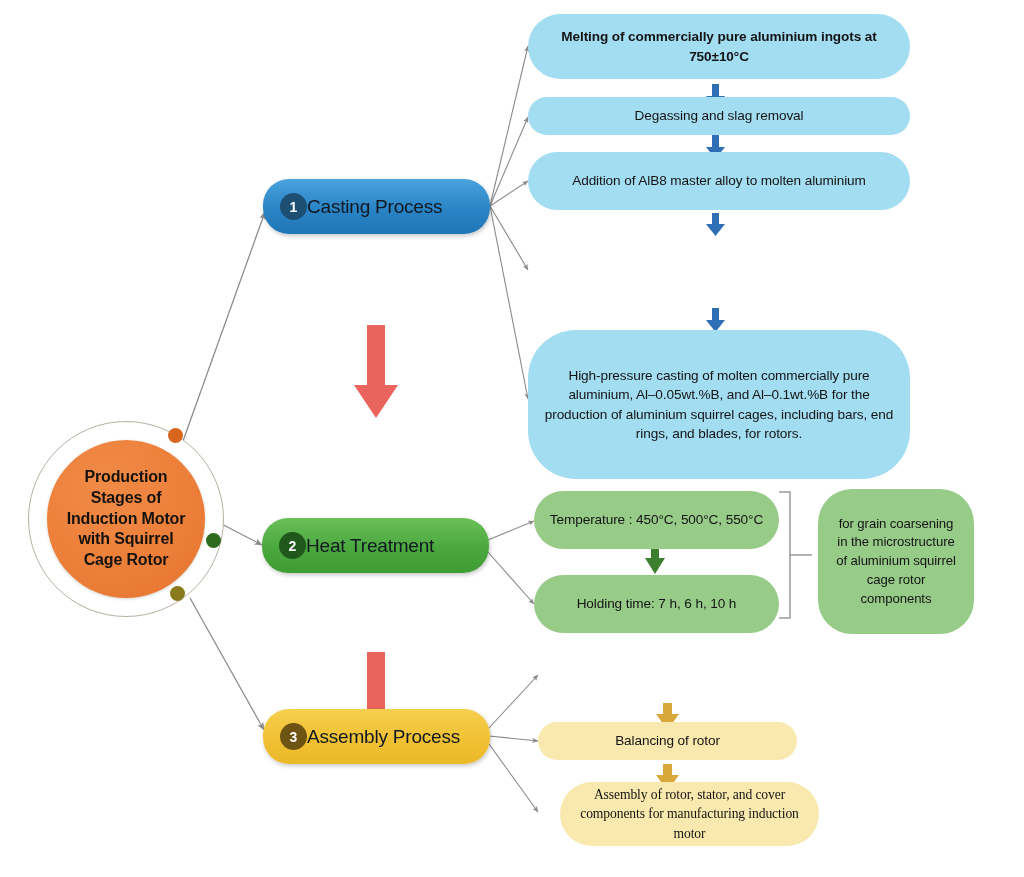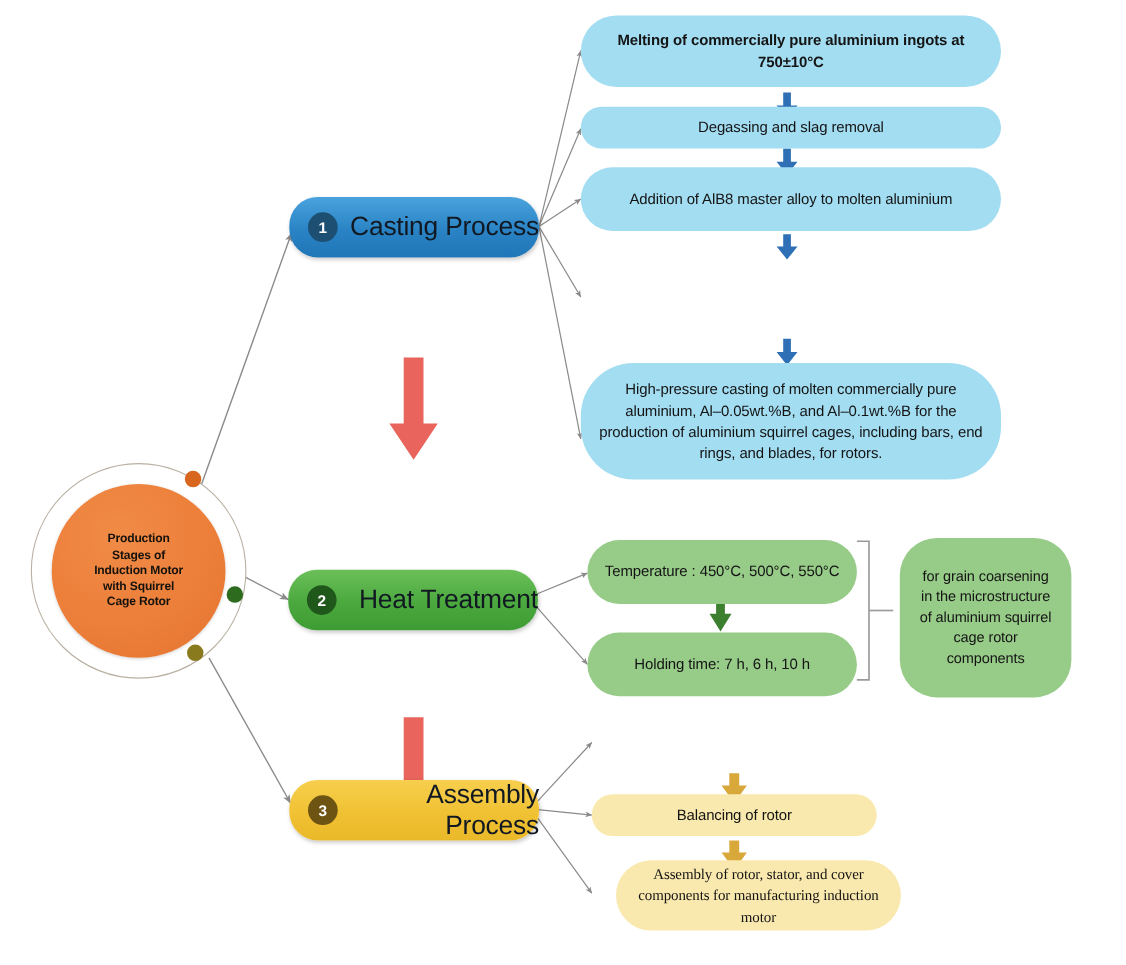--- a/index.html
+++ b/index.html
@@ -44,21 +44,21 @@
     border-radius: 50%;
     background: radial-gradient(circle at 38% 30%, #f08b46 0%, #ec7f3a 55%, #e4742f 100%);
     display: flex;
     align-items: center;
     justify-content: center;
     text-align: center;
     box-shadow: 0 1px 3px rgba(0,0,0,0.18);
   }
   .hub-core span {
     color: #15120d;
-    font-size: 11px;
+    font-size: 16px;
     font-weight: bold;
     line-height: 1.3;
     letter-spacing: -0.15px;
   }
   .hub-dot {
     position: absolute;
     width: 15px;
     height: 15px;
     border-radius: 50%;
   }
@@ -79,22 +79,22 @@
     align-items: center;
     justify-content: center;
     color: #ffffff;
     font-size: 14px;
     font-weight: bold;
     margin-left: 17px;
     flex: 0 0 auto;
   }
   .stage-label {
     flex: 1;
-    text-align: right;
-    font-size: 24px;
+    text-align: left;
+    font-size: 19px;
     color: #111821;
     letter-spacing: -0.2px;
   }
   .stage.s1 { background: linear-gradient(180deg,#4aa3dd 0%,#2a83c4 55%,#1f76b8 100%); }
   .stage.s1 .stage-num { background: #1d4f73; }
   .stage.s2 { background: linear-gradient(180deg,#6bbf59 0%,#4aa83e 55%,#3e9c34 100%); }
   .stage.s2 .stage-num { background: #20581b; }
   .stage.s3 { background: linear-gradient(180deg,#f7cf4e 0%,#f0c133 55%,#eab92a 100%); }
   .stage.s3 .stage-num { background: #6e5413; }
 
@@ -206,21 +206,21 @@
 
   <div class="box blue" style="left:528px; top:14px; width:382px; height:65px;font-weight:bold;">
     <span>Melting of commercially  pure aluminium  ingots at 750±10°C</span>
   </div>
   <div class="box blue" style="left:528px; top:97px; width:382px; height:38px;">
     <span>Degassing  and slag removal</span>
   </div>
   <div class="box blue" style="left:528px; top:152px; width:382px; height:58px;">
     <span>Addition of AlB8 master alloy to molten aluminium</span>
   </div>
-  <div class="box blue" style="left:528px; top:330px; width:382px; height:106px; border-radius:48px;align-items:center;">
+  <div class="box blue" style="left:528px; top:330px; width:382px; height:149px; border-radius:48px;align-items:center;">
     <span>High-pressure  casting of molten commercially  pure aluminium,  Al–0.05wt.%B, and Al–0.1wt.%B for the production  of aluminium squirrel cages, including  bars, end rings, and blades, for rotors.</span>
   </div>
 
   <div class="stage s2" style="left:262px; top:518px; width:227px; height:55px;">
     <div class="stage-num">2</div>
     <div class="stage-label">Heat Treatment</div>
   </div>
 
   <div class="box green" style="left:534px; top:491px; width:245px; height:58px;text-align:center;">
     <span>Temperature : 450°C, 500°C, 550°C</span>

